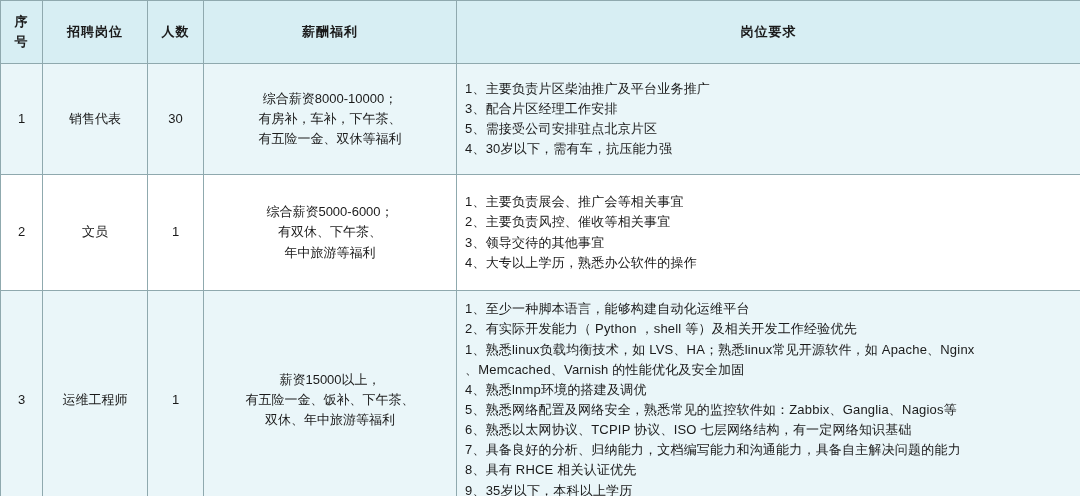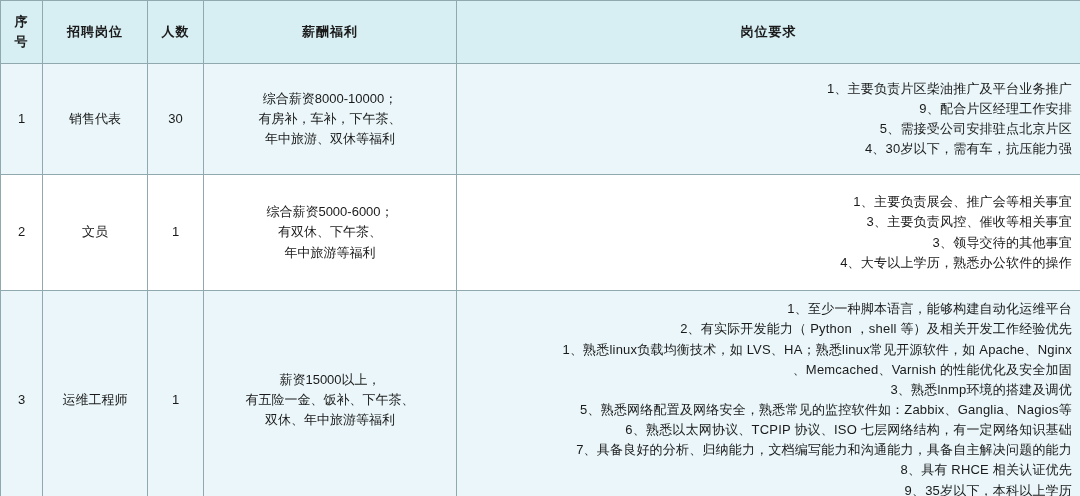--- a/index.html
+++ b/index.html
@@ -54,21 +54,21 @@
   td.cell-post,
   td.cell-num {
     text-align: center;
     font-size: 13.5px;
   }
   td.cell-pay {
     text-align: center;
     font-size: 13px;
   }
   td.cell-req {
-    text-align: right;
+    text-align: left;
     font-size: 13px;
     padding-left: 10px;
     margin-left: 47px;
   }
   .pay-lines > div,
   .req-lines > div {
     white-space: pre-wrap;
     word-break: break-word;
   }
   .req-lines > div {
@@ -101,47 +101,47 @@
     </thead>
     <tbody>
       <tr class="row-odd">
         <td class="cell-no">1</td>
         <td class="cell-post">销售代表</td>
         <td class="cell-num">30</td>
         <td class="cell-pay">
           <div class="pay-lines">
             <div>综合薪资8000-10000；</div>
             <div>有房补，车补，下午茶、</div>
-            <div>年中旅游、双休等福利</div>
+            <div>有五险一金、双休等福利</div>
           </div>
         </td>
         <td class="cell-req">
           <div class="req-lines">
             <div>1、主要负责片区柴油推广及平台业务推广</div>
-            <div>9、配合片区经理工作安排</div>
+            <div>3、配合片区经理工作安排</div>
             <div>5、需接受公司安排驻点北京片区</div>
             <div>4、30岁以下，需有车，抗压能力强</div>
           </div>
         </td>
       </tr>
       <tr class="row-even">
         <td class="cell-no">2</td>
         <td class="cell-post">文员</td>
         <td class="cell-num">1</td>
         <td class="cell-pay">
           <div class="pay-lines">
             <div>综合薪资5000-6000；</div>
             <div>有双休、下午茶、</div>
             <div>年中旅游等福利</div>
           </div>
         </td>
         <td class="cell-req">
           <div class="req-lines">
             <div>1、主要负责展会、推广会等相关事宜</div>
-            <div>3、主要负责风控、催收等相关事宜</div>
+            <div>2、主要负责风控、催收等相关事宜</div>
             <div>3、领导交待的其他事宜</div>
             <div>4、大专以上学历，熟悉办公软件的操作</div>
           </div>
         </td>
       </tr>
       <tr class="row-odd">
         <td class="cell-no">3</td>
         <td class="cell-post">运维工程师</td>
         <td class="cell-num">1</td>
         <td class="cell-pay">
@@ -150,21 +150,21 @@
             <div>有五险一金、饭补、下午茶、</div>
             <div>双休、年中旅游等福利</div>
           </div>
         </td>
         <td class="cell-req">
           <div class="req-lines">
             <div>1、至少一种脚本语言，能够构建自动化运维平台</div>
             <div>2、有实际开发能力（ Python ，shell 等）及相关开发工作经验优先</div>
             <div>1、熟悉linux负载均衡技术，如 LVS、HA；熟悉linux常见开源软件，如 Apache、Nginx</div>
             <div>、Memcached、Varnish 的性能优化及安全加固</div>
-            <div>3、熟悉lnmp环境的搭建及调优</div>
+            <div>4、熟悉lnmp环境的搭建及调优</div>
             <div>5、熟悉网络配置及网络安全，熟悉常见的监控软件如：Zabbix、Ganglia、Nagios等</div>
             <div>6、熟悉以太网协议、TCPIP 协议、ISO 七层网络结构，有一定网络知识基础</div>
             <div>7、具备良好的分析、归纳能力，文档编写能力和沟通能力，具备自主解决问题的能力</div>
             <div>8、具有 RHCE 相关认证优先</div>
             <div>9、35岁以下，本科以上学历</div>
           </div>
         </td>
       </tr>
     </tbody>
   </table>

